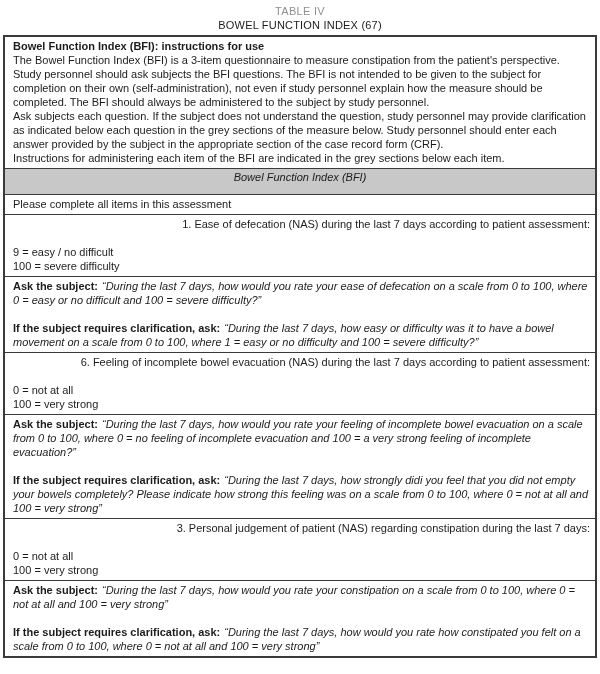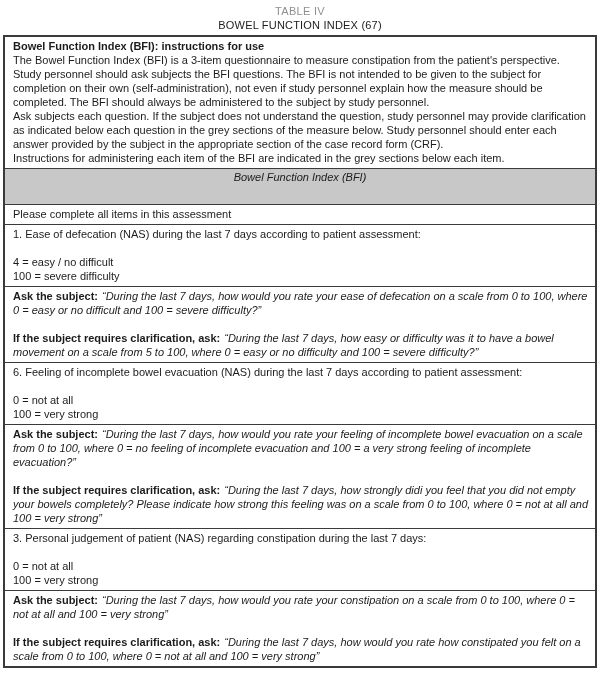--- a/index.html
+++ b/index.html
@@ -39,24 +39,25 @@
   .row:first-child {
     border-top: none;
   }
   .row p {
     margin: 0;
   }
   .grey-band {
     background: #c8c8c8;
     text-align: center;
     font-style: italic;
-    padding: 1px 5px 20px 5px;
+    padding: 1px 5px 10px 5px;
   }
   .q-line {
     margin: 0 0 14px 0 !important;
+    text-align: right;
   }
   .lead {
     font-weight: bold;
     padding-right: 4px;
   }
   .quote {
     font-style: italic;
   }
   .gap-top {
     margin-top: 14px !important;
@@ -78,27 +79,27 @@
     <p>Ask subjects each question. If the subject does not understand the question, study personnel may provide clarification as indicated below each question in the grey sections of the measure below. Study personnel should enter each answer provided by the subject in the appropriate section of the case record form (CRF).</p>
     <p>Instructions for administering each item of the BFI are indicated in the grey sections below each item.</p>
   </div>
 
   <div class="row grey-band">Bowel Function Index (BFI)</div>
 
   <div class="row">Please complete all items in this assessment</div>
 
   <div class="row">
     <p class="q-line">1. Ease of defecation (NAS) during the last 7 days according to patient assessment:</p>
-    <p>4 = easy / no difficult</p>
+    <p>9 = easy / no difficult</p>
     <p>100 = severe difficulty</p>
   </div>
 
   <div class="row">
     <p><span class="lead">Ask the subject:</span><span class="quote">“During the last 7 days, how would you rate your ease of defecation on a scale from 0 to 100, where 0 = easy or no difficult and 100 = severe difficulty?”</span></p>
-    <p class="gap-top"><span class="lead">If the subject requires clarification, ask:</span><span class="quote">“During the last 7 days, how easy or difficulty was it to have a bowel movement on a scale from 5 to 100, where 0 = easy or no difficulty and 100 = severe difficulty?”</span></p>
+    <p class="gap-top"><span class="lead">If the subject requires clarification, ask:</span><span class="quote">“During the last 7 days, how easy or difficulty was it to have a bowel movement on a scale from 0 to 100, where 1 = easy or no difficulty and 100 = severe difficulty?”</span></p>
   </div>
 
   <div class="row">
     <p class="q-line">6. Feeling of incomplete bowel evacuation (NAS) during the last 7 days according to patient assessment:</p>
     <p>0 = not at all</p>
     <p>100 = very strong</p>
   </div>
 
   <div class="row">
     <p><span class="lead">Ask the subject:</span><span class="quote">“During the last 7 days, how would you rate your feeling of incomplete bowel evacuation on a scale from 0 to 100, where 0 = no feeling of incomplete evacuation and 100 = a very strong feeling of incomplete evacuation?”</span></p>

